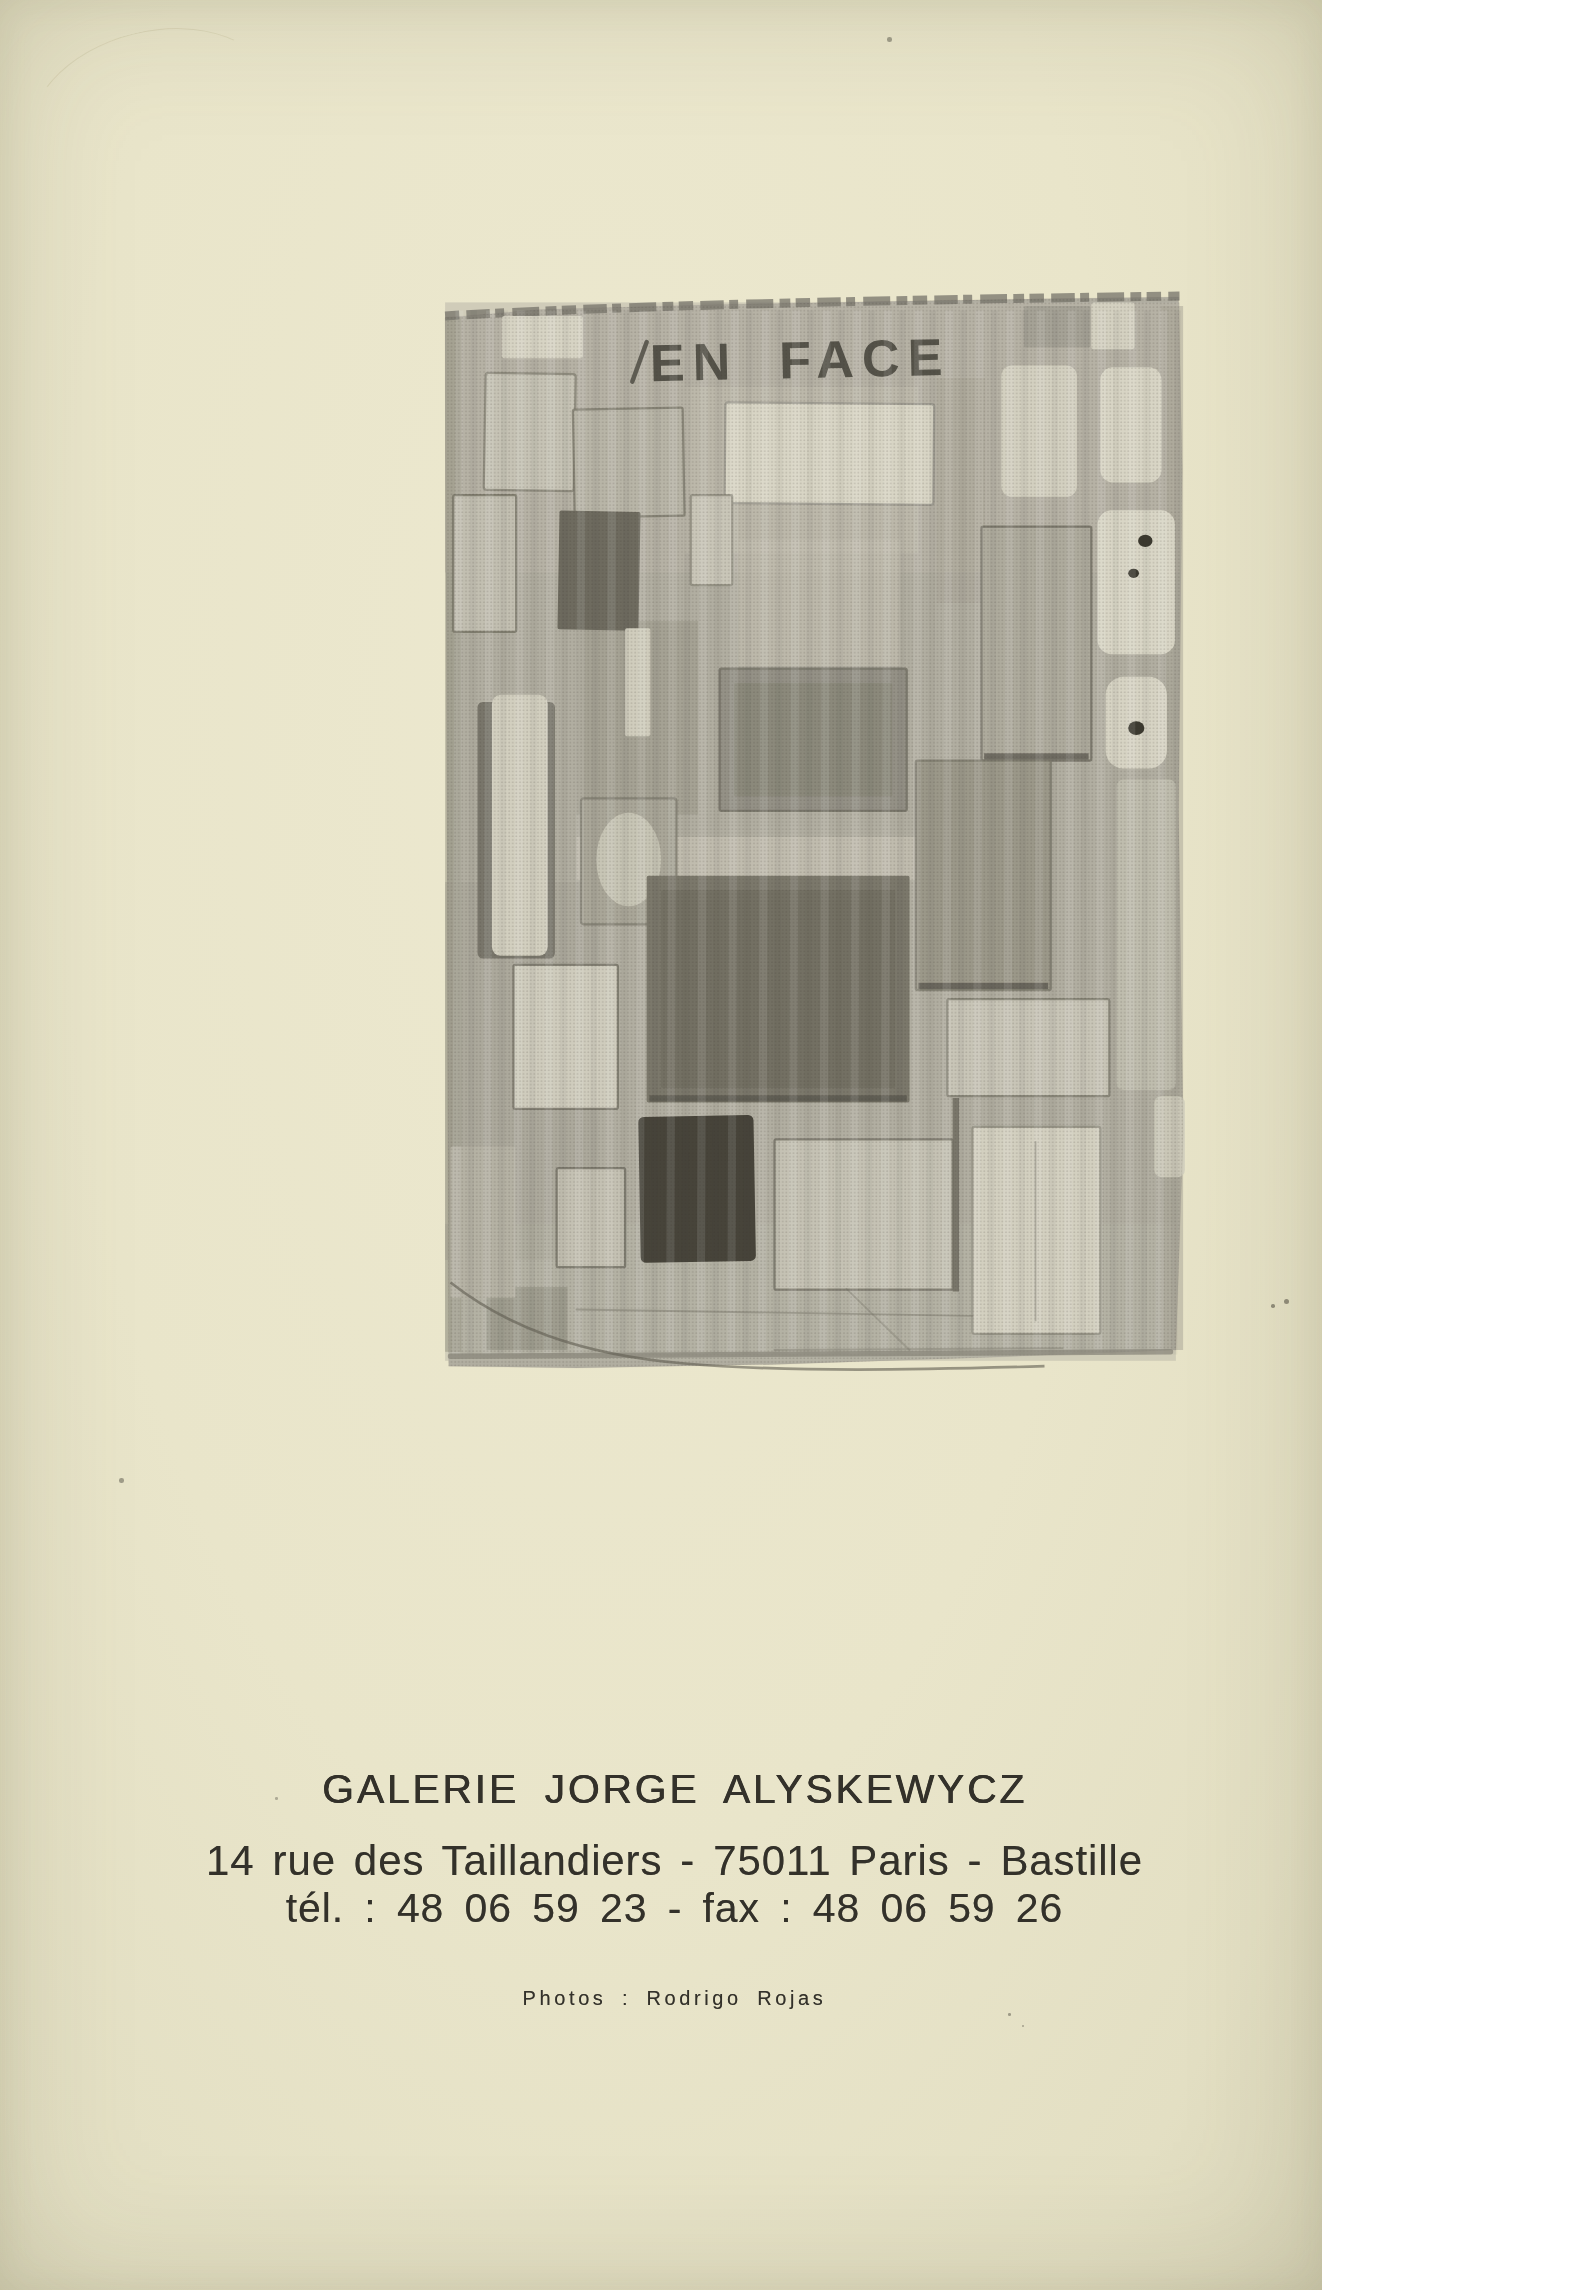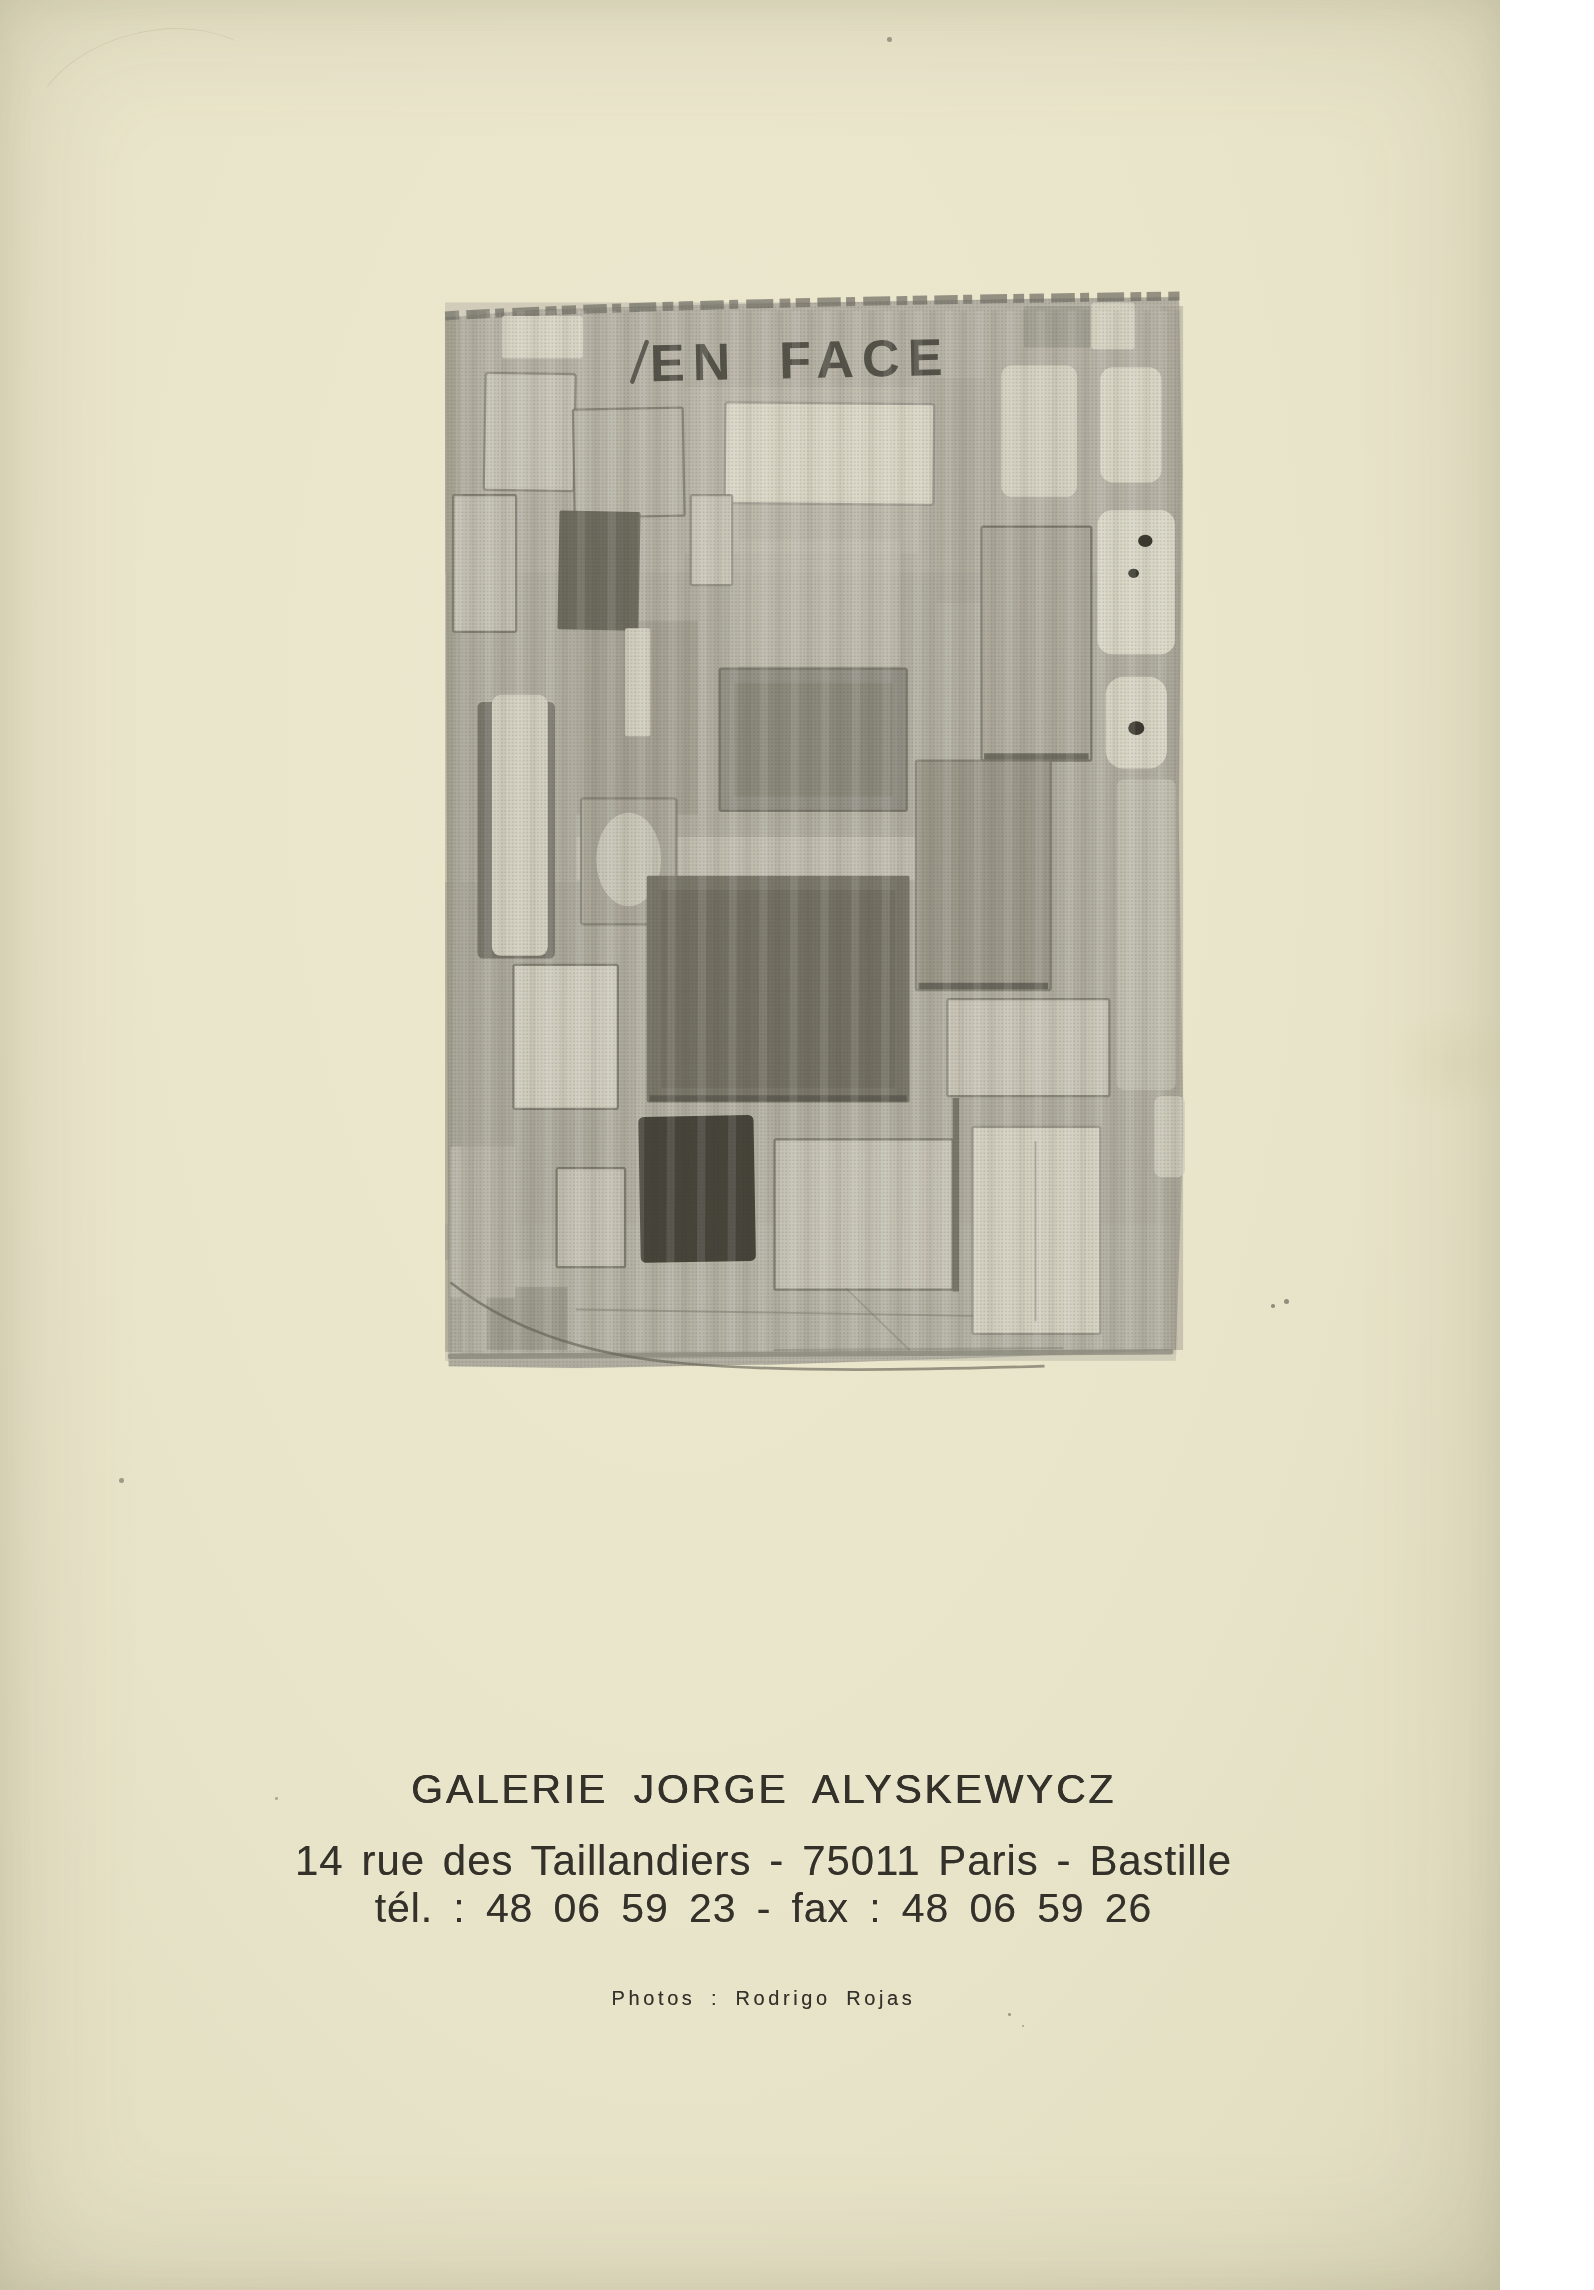--- a/index.html
+++ b/index.html
@@ -1,18 +1,18 @@
 <!DOCTYPE html>
 <html style="font-size:14.4px"><head>
 <meta charset="utf-8">
 <style>
   html,body{margin:0;padding:0;}
   .page{
     position:relative;
-    width:1500px;height:2291px;
+    width:1322px;height:2291px;
     background:radial-gradient(ellipse at 45% 32%, #ece8cf 0%, #e9e5ca 52%, #e3dfc3 84%, #dad6ba 100%);
     font-family:"Liberation Sans", sans-serif;
     overflow:hidden;
   }
   .vignette{
     position:absolute;inset:0;pointer-events:none;
     box-shadow:inset 0 0 135px rgba(110,104,72,.22), inset 0 0 36px rgba(110,104,72,.10);
   }
   .stain-arc{
     position:absolute;left:27px;top:31px;width:252px;height:171px;

